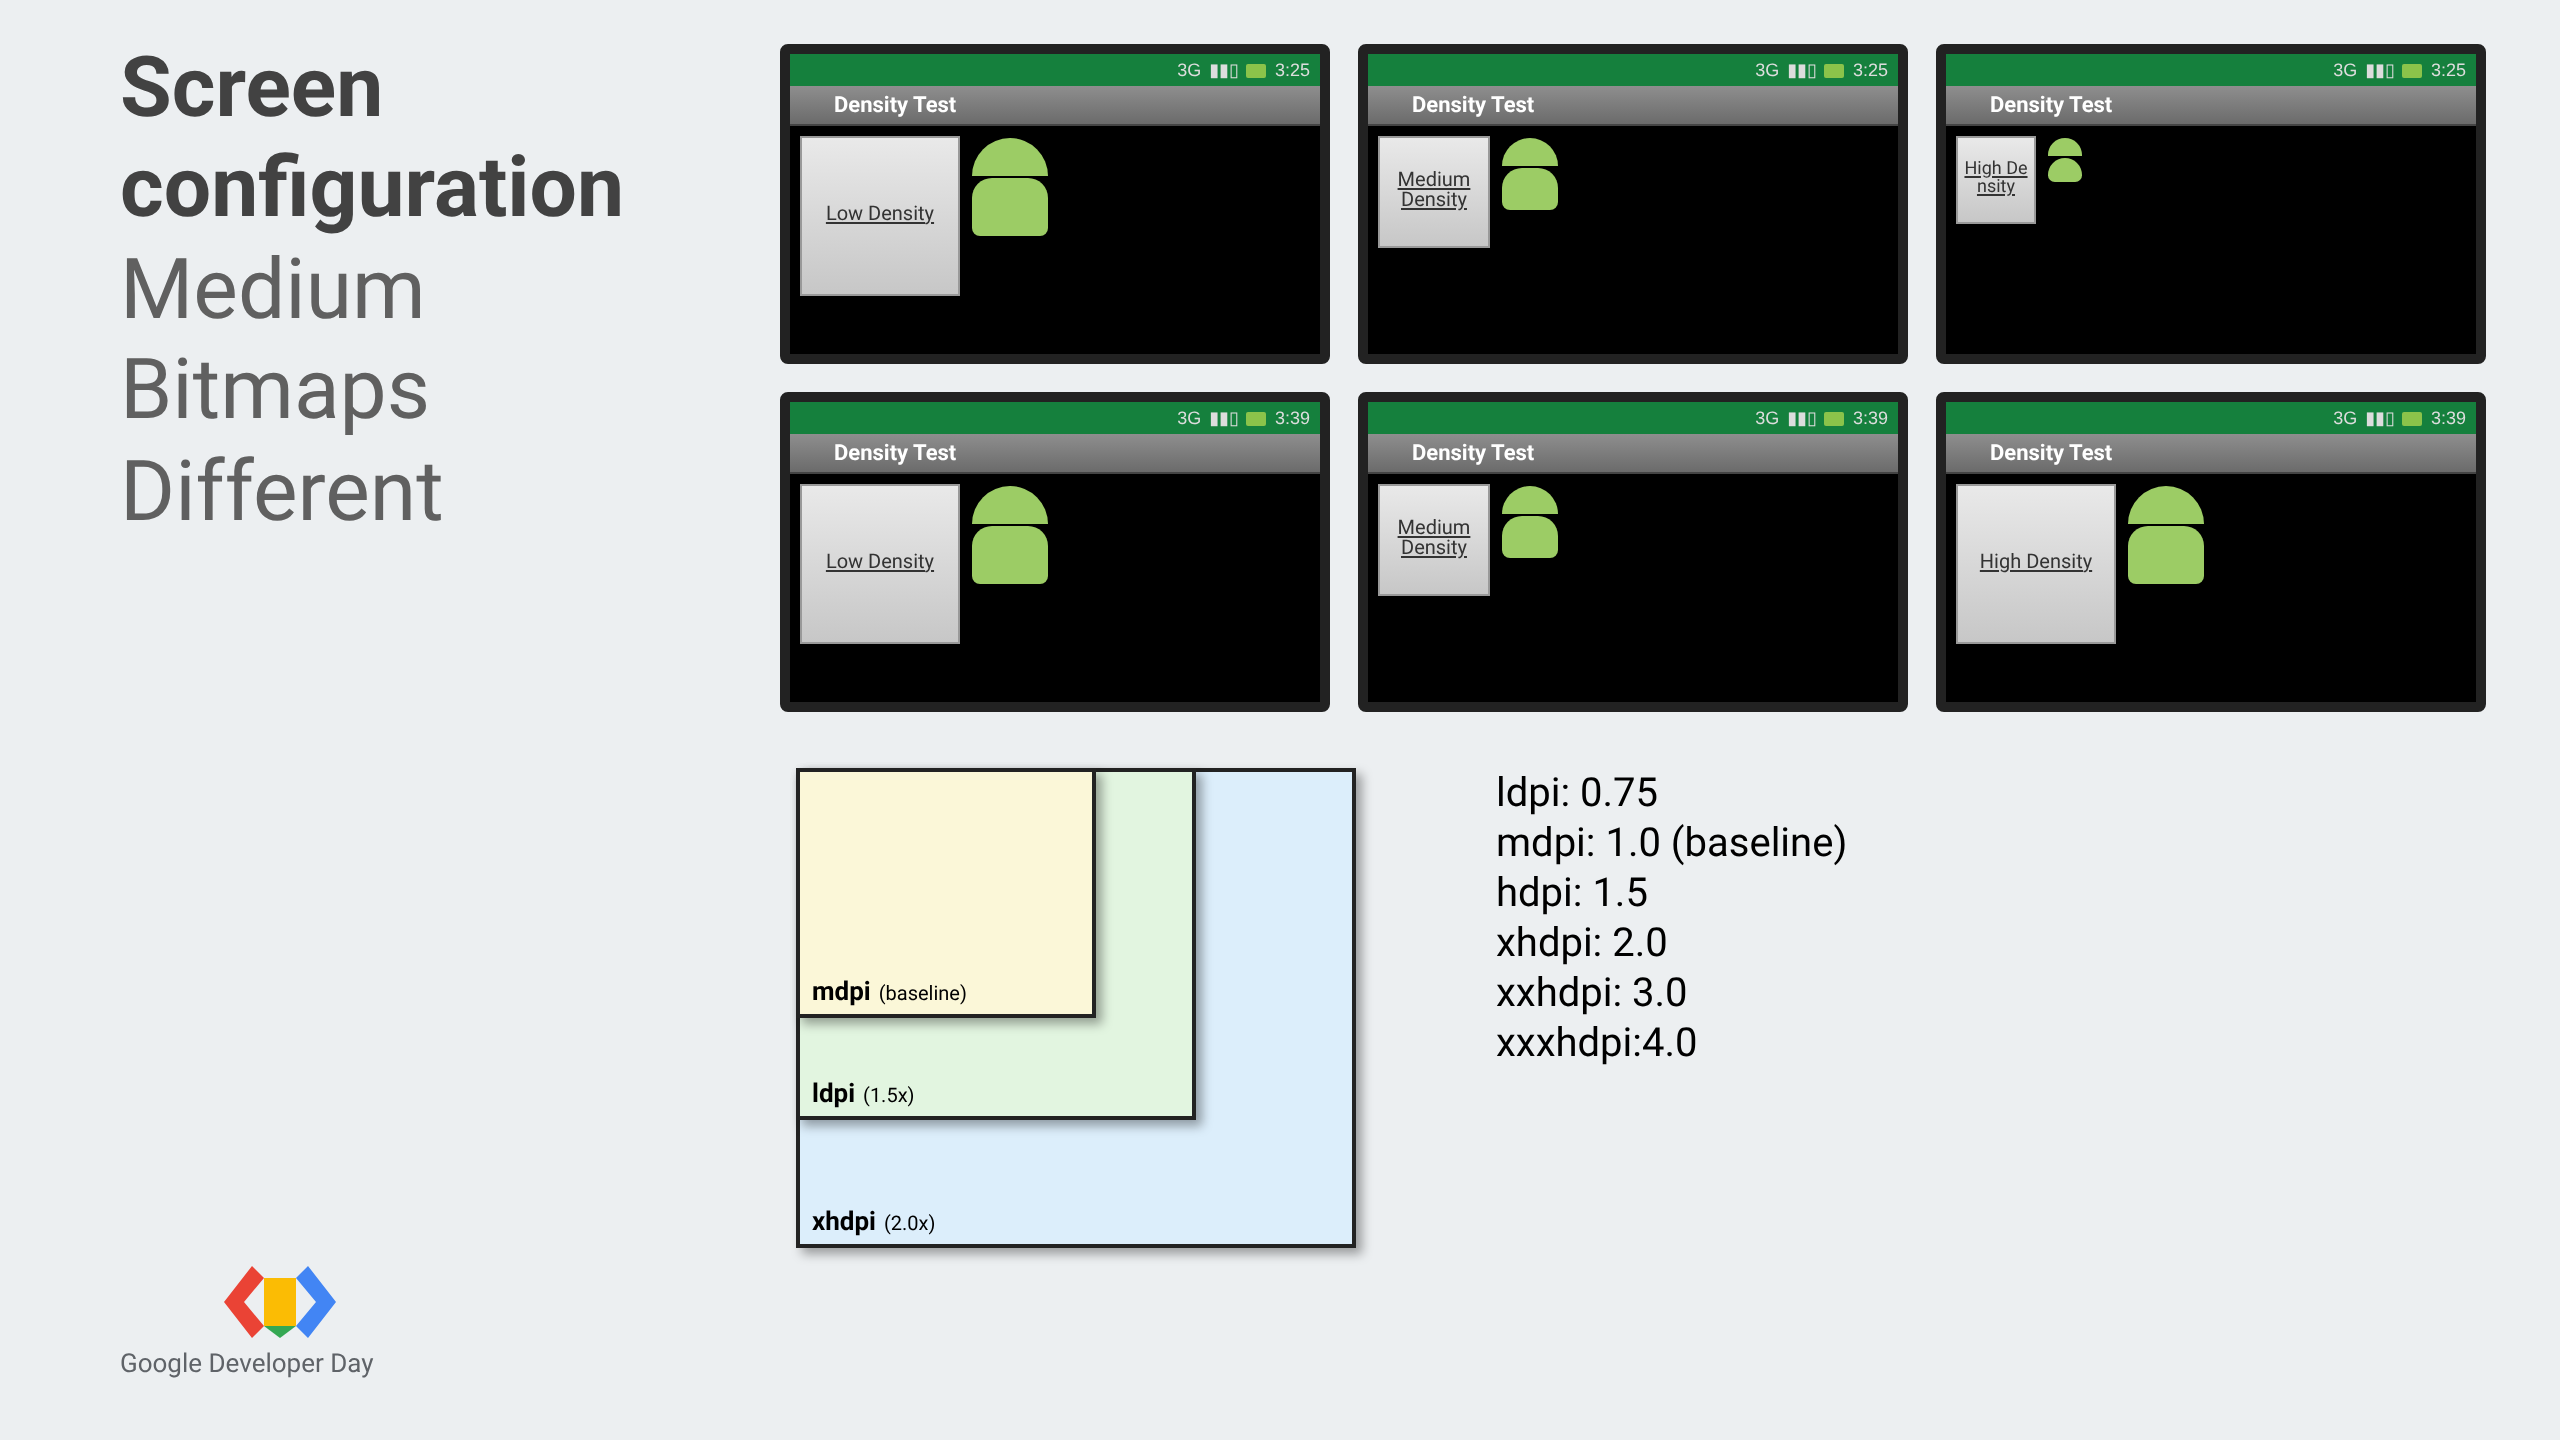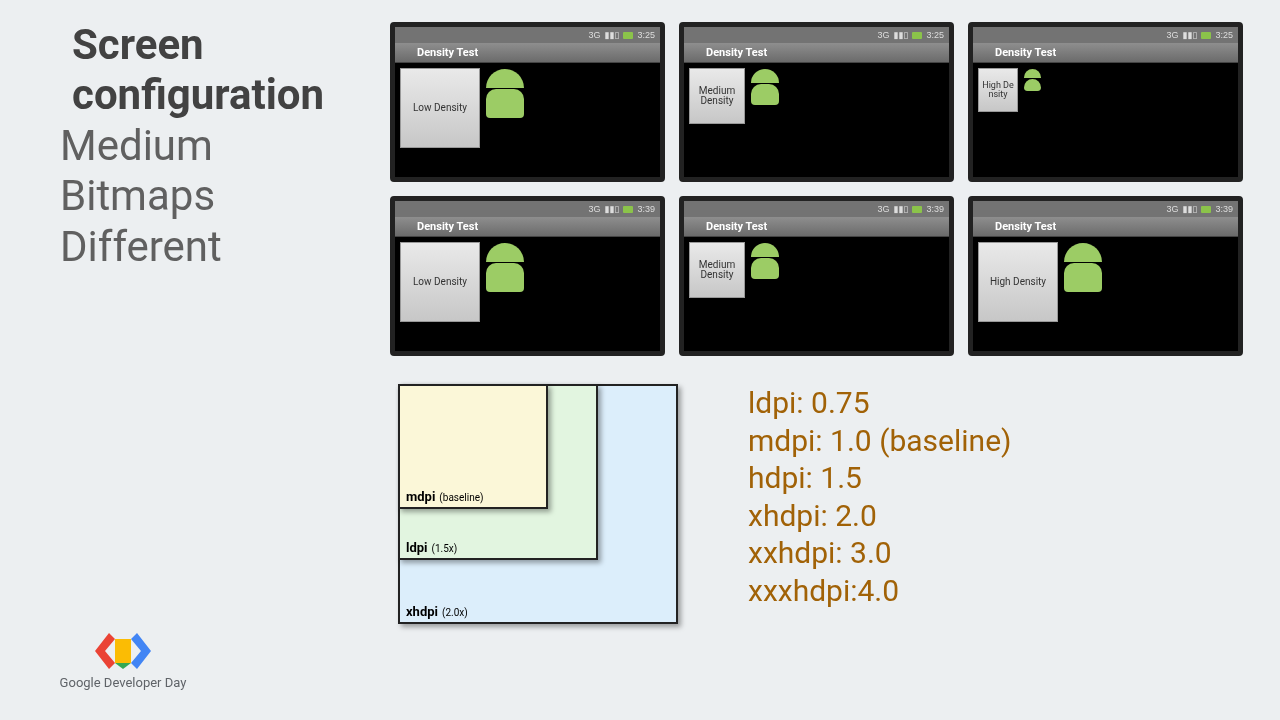--- a/index.html
+++ b/index.html
@@ -13,28 +13,28 @@
     color: #424242;
   }
   .left {
     width: 350px;
     flex: 0 0 350px;
     padding: 20px 0 0 60px;
     position: relative;
     height: 100%;
   }
   .title-block { line-height: 1.2; }
-  .title-strong { font-weight: 700; font-size: 42px; color: #424242; margin-left: 12px; }
+  .title-strong { font-weight: 700; font-size: 42px; color: #424242; }
   .title-light  { font-weight: 400; font-size: 42px; color: #606060; }
 
   .logo {
     position: absolute;
-    left: 43px;
+    left: 60px;
     bottom: 30px;
-    text-align: center;
+    text-align: left;
     width: 160px;
   }
   .logo-text { font-size: 13px; color: #5f6368; margin-top: 6px; }
   .logo-shape { display:flex; justify-content:center; gap:0; }
 
   .right {
     flex: 1;
     padding: 22px 40px 0 40px;
     height: 100%;
     position: relative;
@@ -50,21 +50,21 @@
   }
   .phone {
     border: 5px solid #222;
     border-radius: 4px;
     background: #000;
     position: relative;
     overflow: hidden;
   }
   .statusbar {
     height: 16px;
-    background: #737373;
+    background: #15803d;
     display: flex;
     justify-content: flex-end;
     align-items: center;
     gap: 4px;
     padding: 0 5px;
     color: #ddd;
     font-size: 9px;
     font-family: Arial, sans-serif;
   }
   .statusbar .sig { display:inline-block; }
@@ -93,20 +93,21 @@
     background: linear-gradient(#e9e9e9,#c7c7c7);
     border: 1px solid #999;
     display:flex;
     align-items:center;
     justify-content:center;
     text-align:center;
     font-size: 10px;
     color:#333;
     padding: 2px;
     line-height: 1.05;
+    text-decoration: underline;
   }
   .droid {
     position:absolute;
     background:#9ccc65;
     border-radius: 10px 10px 4px 4px;
   }
   .droid::before, .droid::after {
     content:""; position:absolute; background:#9ccc65; border-radius:3px;
   }
   .droidhead {
@@ -114,22 +115,22 @@
     border-radius: 50% 50% 0 0 / 100% 100% 0 0;
   }
 
   
   .bottom {
     display:flex;
     align-items:flex-start;
     gap: 70px;
   }
   .dpi-text {
-    font-size: 30px;
-    color: #a16207;
+    font-size: 20px;
+    color: #000000;
     line-height: 1.25;
   }
 
   
   .squares {
     position: relative;
     width: 280px;
     height: 240px;
     margin-left: 8px;
   }

